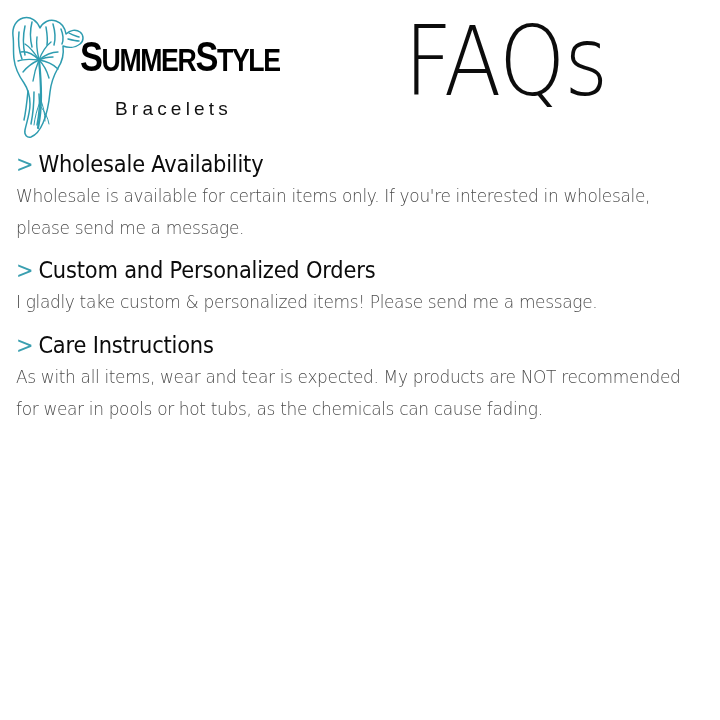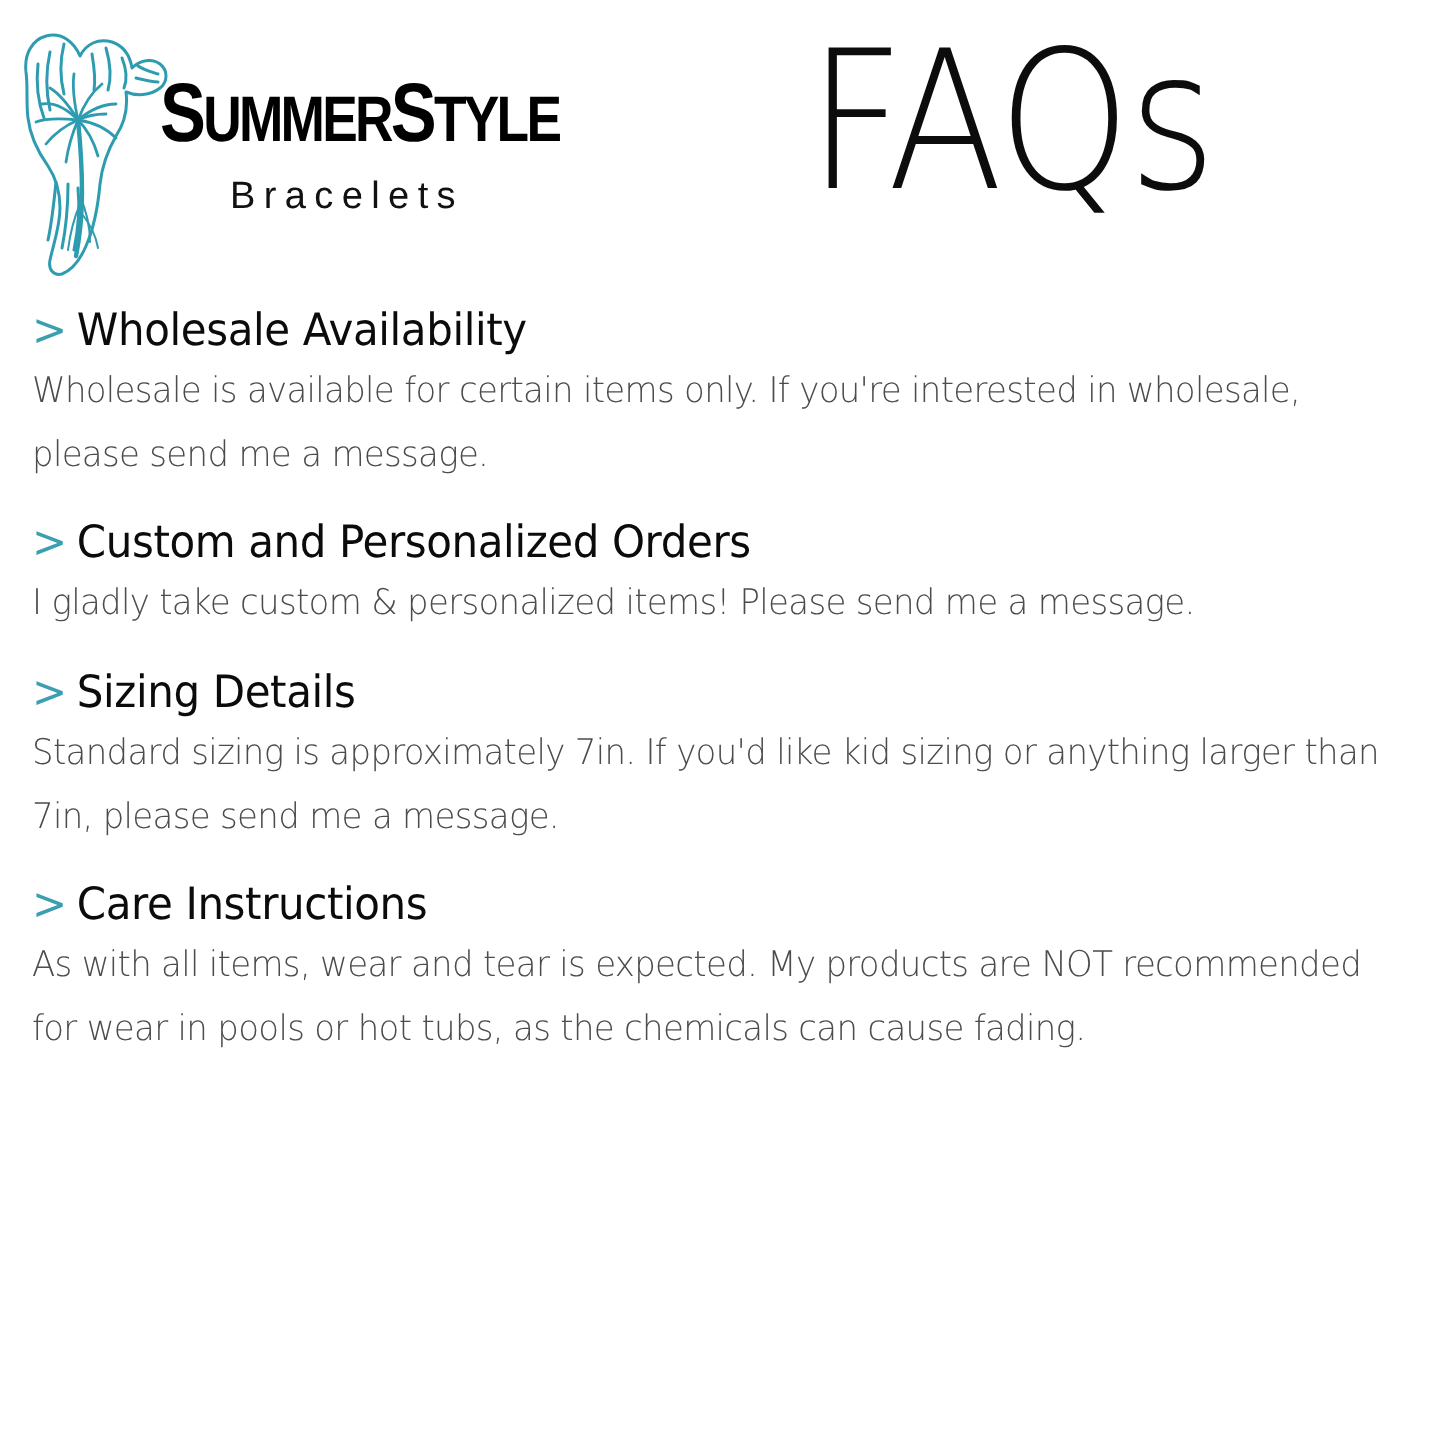--- a/index.html
+++ b/index.html
@@ -62,21 +62,21 @@
     transform: scaleX(0.86) scaleY(1.04);
     transform-origin: left top;
     white-space: nowrap;
   }
   .brand-word .cap { font-size: 40px; }
   .brand-word .sml { font-size: 31px; }
 
   .brand-sub {
     position: absolute;
     left: 115px;
-    top: 88px;
+    top: 98px;
     font-family: "Liberation Sans", sans-serif;
     font-size: 19px;
     line-height: 22px;
     letter-spacing: 4.2px;
     color: #111111;
     white-space: nowrap;
   }
 
   .faqs-title {
     position: absolute;
@@ -211,24 +211,20 @@
     <div class="faq-item">
       <div class="faq-heading"><span class="chevron">&gt;</span><span>Wholesale Availability</span></div>
       <div class="faq-body">Wholesale is available for certain items only. If you're interested in wholesale, please send me a message.</div>
     </div>
 
     <div class="faq-item">
       <div class="faq-heading"><span class="chevron">&gt;</span><span>Custom and Personalized Orders</span></div>
       <div class="faq-body">I gladly take custom &amp; personalized items! Please send me a message.</div>
     </div>
 
-    <div class="faq-item">
-      <div class="faq-heading"><span class="chevron">&gt;</span><span>Sizing Details</span></div>
-      <div class="faq-body">Standard sizing is approximately 7in. If you'd like kid sizing or anything larger than 7in, please send me a message.</div>
-    </div>
 
     <div class="faq-item gap-lg">
       <div class="faq-heading"><span class="chevron">&gt;</span><span>Care Instructions</span></div>
       <div class="faq-body">As with all items, wear and tear is expected. My products are NOT recommended for wear in pools or hot tubs, as the chemicals can cause fading.</div>
     </div>
 
 
   </div>
 </div>
 

